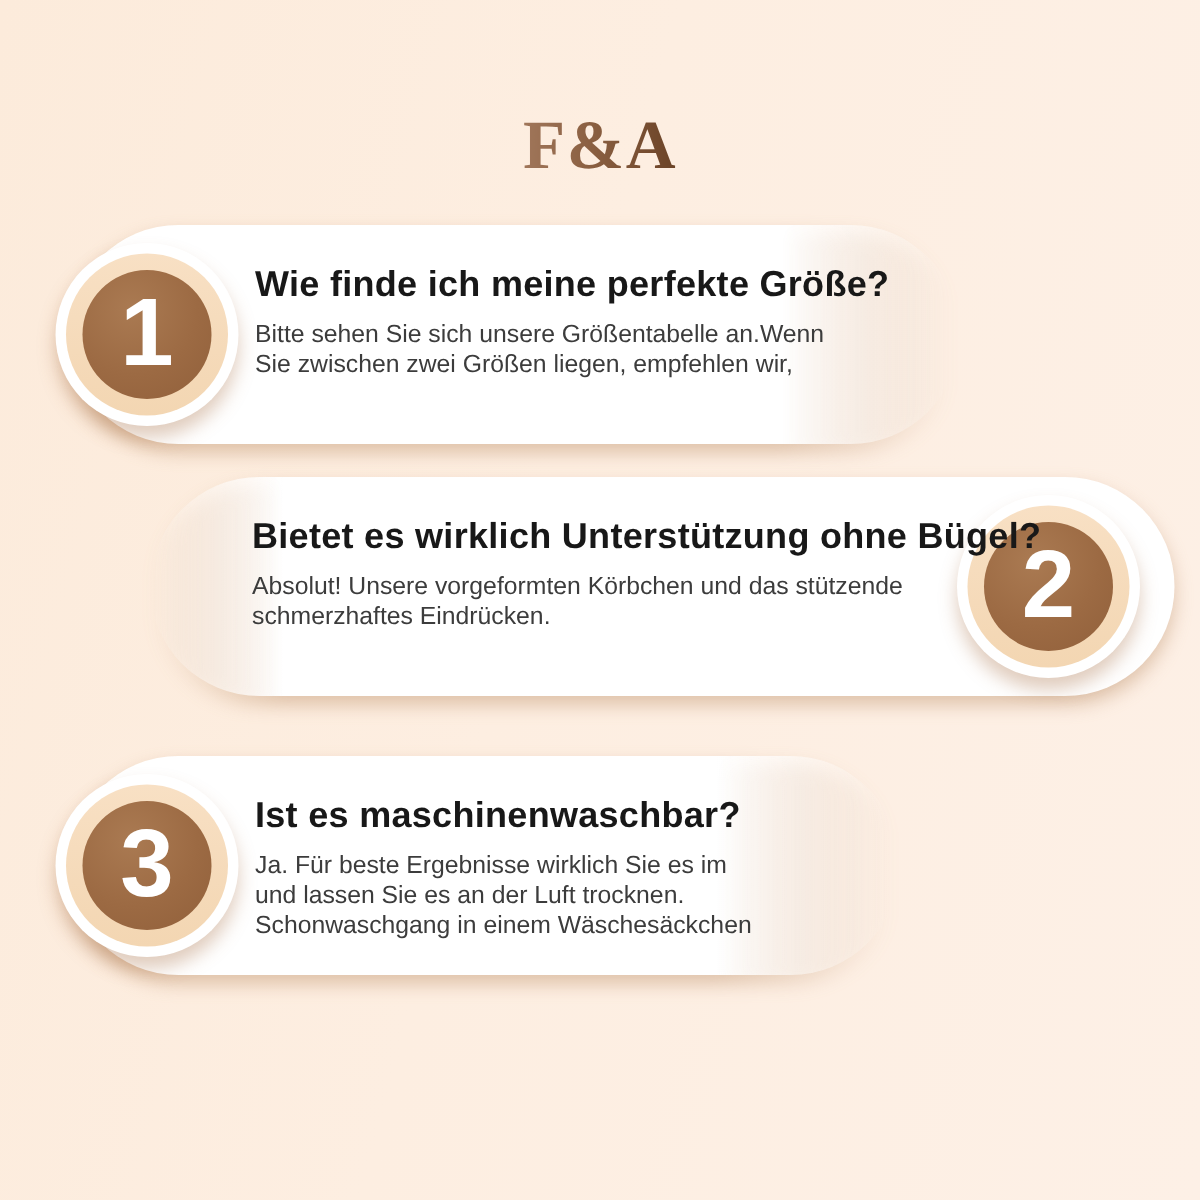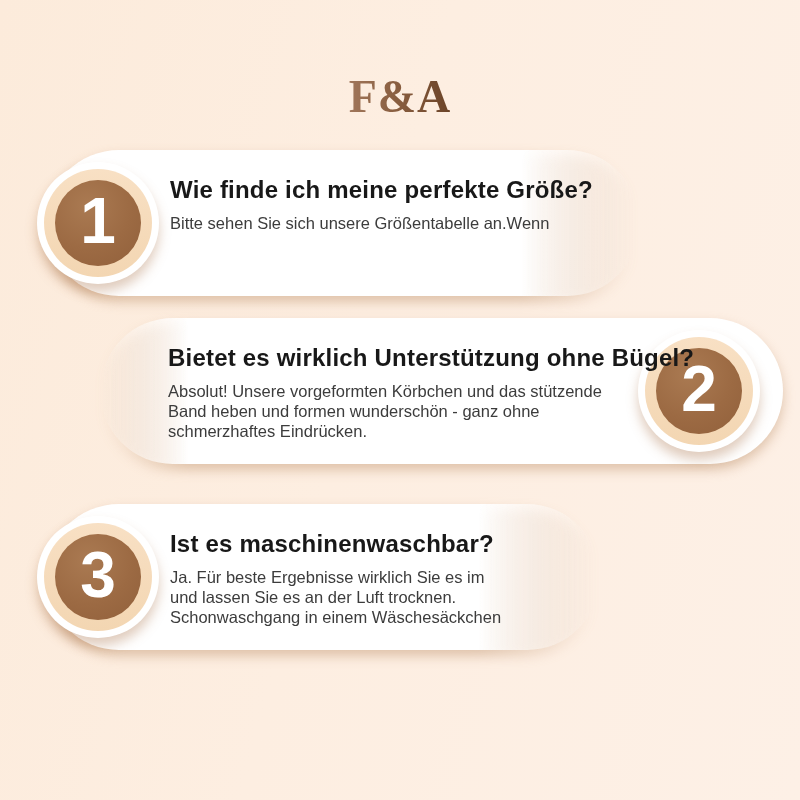--- a/index.html
+++ b/index.html
@@ -106,38 +106,38 @@
       <div class="badge-ring">
         <div class="badge-circle">
           <span class="badge-number">1</span>
         </div>
       </div>
     </div>
     <div class="text">
       <h2 class="question">Wie finde ich meine perfekte Größe?</h2>
       <p class="answer">
         <span class="line">Bitte sehen Sie sich unsere Größentabelle an.Wenn</span>
+        <span class="line">Sie zwischen zwei Größen liegen, empfehlen wir,</span>
       </p>
     </div>
   </section>
 
   <section class="card card-2">
     <div class="pill"></div>
     <div class="badge">
       <div class="badge-ring">
         <div class="badge-circle">
           <span class="badge-number">2</span>
         </div>
       </div>
     </div>
     <div class="text">
       <h2 class="question">Bietet es wirklich Unterstützung ohne Bügel?</h2>
       <p class="answer">
         <span class="line">Absolut! Unsere vorgeformten Körbchen und das stützende</span>
-        <span class="line">Band heben und formen wunderschön - ganz ohne</span>
         <span class="line">schmerzhaftes Eindrücken.</span>
       </p>
     </div>
   </section>
 
   <section class="card card-3">
     <div class="pill"></div>
     <div class="badge">
       <div class="badge-ring">
         <div class="badge-circle">

